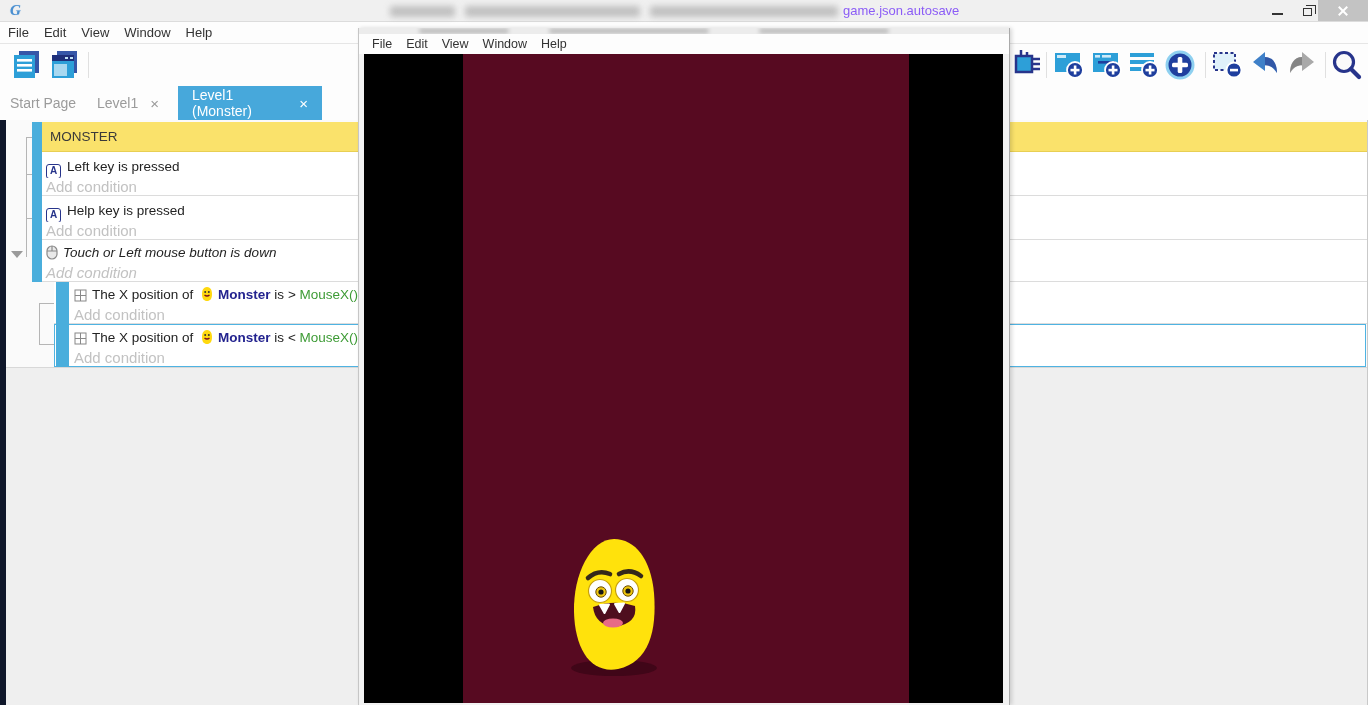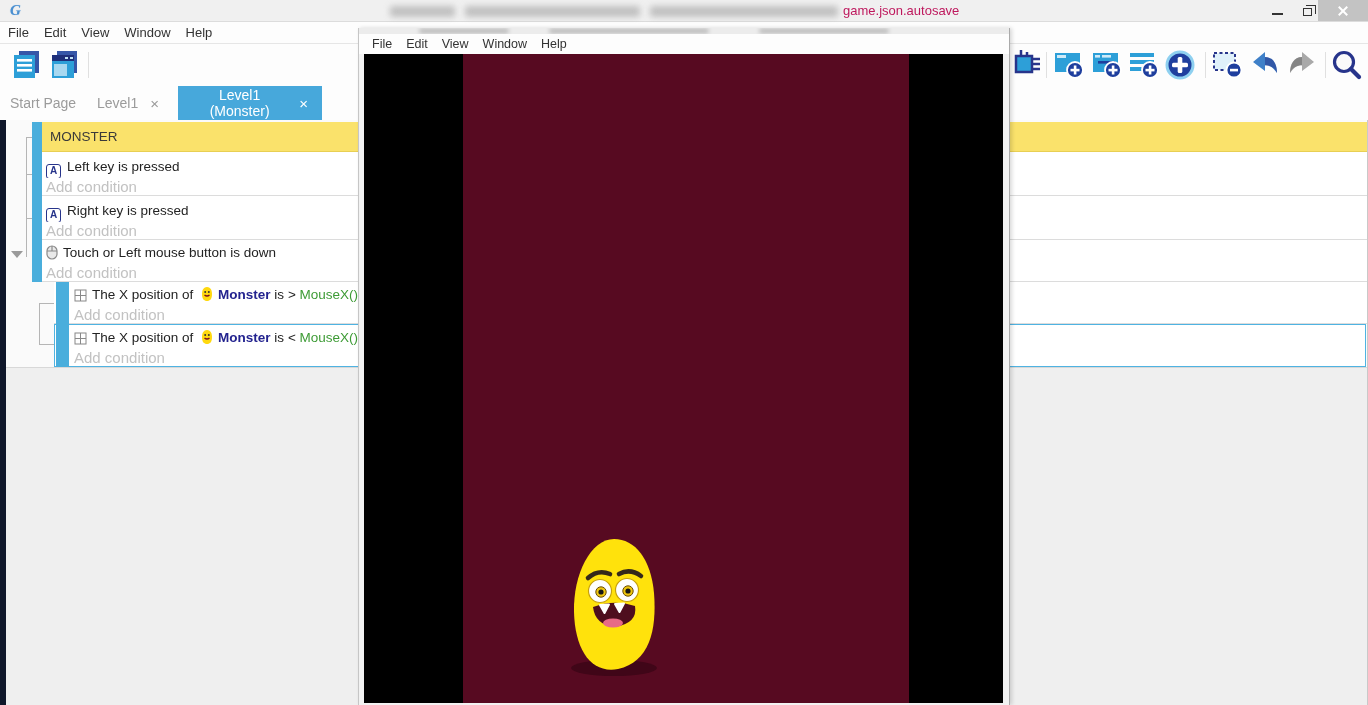--- a/index.html
+++ b/index.html
@@ -7,21 +7,21 @@
   body { font-family:"Liberation Sans","DejaVu Sans",sans-serif; background:#fff; }
   .screen { position:relative; width:1368px; height:705px; overflow:hidden; background:#fdfdfd; }
 
   
   .titlebar { position:absolute; left:0; top:0; width:1368px; height:22px; background:#f0f0f0; border-bottom:1px solid #dcdcdc; z-index:3; }
   .logo { position:absolute; left:10px; top:2px; width:18px; height:18px; font:bold italic 15px "Liberation Serif","DejaVu Serif",serif; color:#4a8fd0; text-shadow:0 0 1px #9fc4e8; }
   .title-blur { position:absolute; top:6px; height:11px; background:#9a9a9a; opacity:.55; filter:blur(3px); border-radius:2px; }
   .tb1 { left:390px; width:65px; }
   .tb2 { left:465px; width:175px; }
   .tb3 { left:650px; width:188px; }
-  .title-text { position:absolute; left:843px; top:3px; font-size:13px; color:#be185d; }
+  .title-text { position:absolute; left:843px; top:3px; font-size:13px; color:#8b5cf6; }
   .wc { position:absolute; top:0; height:21px; display:flex; align-items:center; justify-content:center; }
   .wc-min { left:1262px; width:30px; }
   .wc-min .dash { width:11px; height:2px; background:#333; margin-top:6px; }
   .wc-rest { left:1292px; width:30px; }
   .sq { position:relative; width:9px; height:8px; border:1px solid #333; background:#f0f0f0; margin-top:3px; }
   .sq:before { content:""; position:absolute; left:2px; top:-4px; width:9px; height:8px; border:1px solid #333; border-bottom:none; border-left:none; }
   .wc-close { left:1318px; width:50px; background:#c3c3c3; }
   .xmark { position:relative; width:12px; height:12px; }
   .xmark:before,.xmark:after { content:""; position:absolute; left:5px; top:0; width:2px; height:12px; background:#fff; }
   .xmark:before { transform:rotate(45deg); } .xmark:after { transform:rotate(-45deg); }
@@ -30,21 +30,21 @@
   .menubar { position:absolute; left:0; top:22px; width:1368px; height:22px; background:#fdfdfd; border-bottom:1px solid #e6e6e6; display:flex; align-items:center; padding-left:8px; gap:15px; z-index:2; font-size:13px; color:#333; }
   .menubar span { cursor:default; }
 
   
   .toolbarstrip { position:absolute; left:0; top:44px; width:1368px; height:42px; background:#fdfdfd; z-index:2; }
   .tool { position:absolute; top:5px; width:32px; height:32px; }
   .vsep { position:absolute; top:8px; width:1px; height:26px; background:#e0e0e0; }
 
   
   .tabbar { position:absolute; left:0; top:86px; width:1368px; height:34px; background:#fdfdfd; z-index:2; font-size:14px; }
-  .tab { position:absolute; top:0; height:34px; display:flex; align-items:center; gap:12px; color:#9b9b9b;text-align:center; }
+  .tab { position:absolute; top:0; height:34px; display:flex; align-items:center; gap:12px; color:#9b9b9b; }
   .tab-start { left:10px; }
   .tab-level1 { left:97px; }
   .tab-close { font-size:15px; color:#9b9b9b; }
   .tab-active { left:178px; width:144px; padding:0 14px; background:#47a8db; color:#fff; justify-content:space-between; }
   .tab-active .tab-close { color:#fff; }
 
   
   .events { position:absolute; left:0; top:120px; width:1368px; bottom:0; background:#fafafa; border-left:6px solid #0f172a; border-right:1px solid #c9c9c9; z-index:1; }
   .erow { position:absolute; left:0; right:0; }
   .ebg { position:absolute; top:0; bottom:0; right:0; background:#fff; border-bottom:1px solid #dcdcdc; }
@@ -244,26 +244,26 @@
       <div class="eline cond pad-main">
         <span class="kicon">A</span><span>Left key is pressed</span>
       </div>
       <div class="eline addc pad-main" style="top:26px;">Add condition</div>
     </div>
 
     <div class="erow" style="top:76px; height:44px;">
       <div class="ebg ebg-main"></div>
       <div class="ebar ebar-main"></div>
       <div class="eline cond pad-main">
-        <span class="kicon">A</span><span>Right key is pressed</span>
+        <span class="kicon">A</span><span>Help key is pressed</span>
       </div>
       <div class="eline addc pad-main" style="top:26px;">Add condition</div>
     </div>
 
-    <div class="erow" style="top:120px; height:42px;">
+    <div class="erow" style="top:120px; height:42px;font-style:italic;">
       <div class="ebg ebg-main"></div>
       <div class="ebar ebar-main"></div>
       <div class="eline cond pad-main" style="top:2px;">
         <svg class="icn" width="12" height="15" viewBox="0 0 12 15">
           <rect x="1" y="1" width="10" height="13" rx="5" fill="#e9e9e9" stroke="#8a8a8a" stroke-width="1.2"></rect>
           <line x1="6" y1="1" x2="6" y2="6" stroke="#8a8a8a" stroke-width="1.2"></line>
           <line x1="1" y1="6" x2="11" y2="6" stroke="#8a8a8a" stroke-width="1"></line>
         </svg><span>Touch or Left mouse button is down</span>
       </div>
       <div class="eline addc pad-main" style="top:24px;">Add condition</div>

